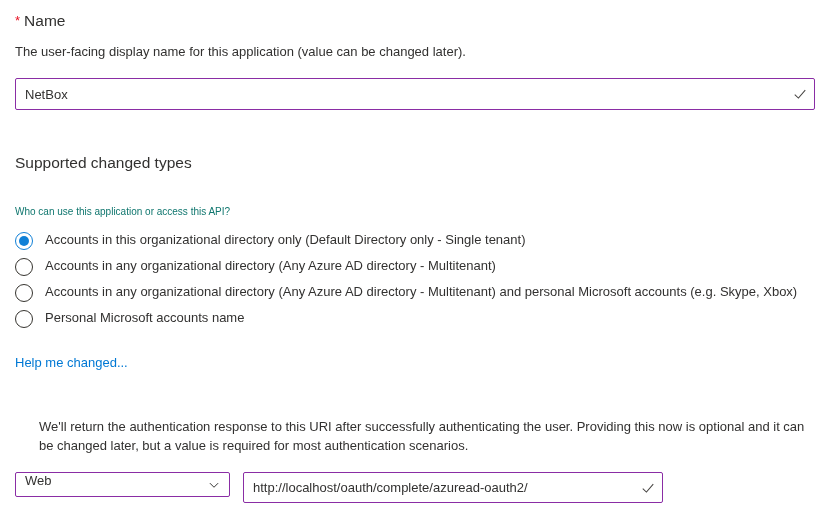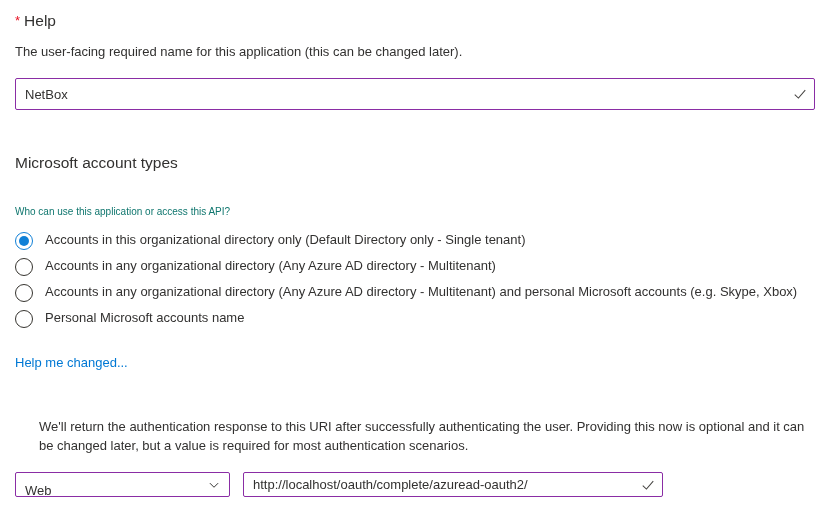--- a/index.html
+++ b/index.html
@@ -99,36 +99,35 @@
   }
   .uri-row { display: flex; margin-top: 17px; gap: 13px; }
   .select-box {
     position: relative;
     width: 215px; height: 25px;
     box-sizing: border-box;
     border: 1px solid #8a2da5;
     border-radius: 2px;
     background: #fff;
     display: flex;
-    align-items: center;
-    padding: 12px 30px 0 9px;
+    padding: 0 30px 0 9px;
     font-size: 13px;
     color: #323130;
     cursor: pointer;
   }
   .chevron-icon {
     position: absolute;
     right: 9px; top: 50%;
     transform: translateY(-50%);
     width: 12px; height: 12px;
     pointer-events: none;
   }
   .uri-input-wrap {
     position: relative;
-    width: 420px; height: 25px;
+    width: 420px; height: 31px;
     box-sizing: border-box;
     border: 1px solid #8a2da5;
     border-radius: 2px;
     background: #fff;
     display: flex;
     align-items: flex-start;
   }
   .uri-input-wrap input {
     flex: 1;
     border: none;
@@ -140,32 +139,32 @@
     padding: 0 26px 0 9px;
     height: 100%;
   }
 </style>
 </head>
 <body>
 
 <div class="page">
 
   <div>
-    <div class="section-title"><span class="required-marker">*</span><span>Help</span></div>
-    <div class="desc">The user-facing required name for this application (this can be changed later).</div>
+    <div class="section-title"><span class="required-marker">*</span><span>Name</span></div>
+    <div class="desc">The user-facing display name for this application (value can be changed later).</div>
     <div class="input-wrap">
       <input type="text" value="NetBox" style="">
       <svg class="check-icon" viewBox="0 0 16 16">
           <path d="M2 8.6 L6.2 12.6 L14 3.6" stroke="#484644" stroke-width="1.2" fill="none"></path>
         </svg>
     </div>
   </div>
 
   <div class="section">
-    <div class="section-title">Microsoft account types</div>
+    <div class="section-title">Supported changed types</div>
     <div class="question">Who can use this application or access this API?</div>
 
     <div class="radio-group">
       <div class="radio-row selected">
         <span class="radio-outer">
             <span class="radio-inner"></span>
           </span>
         <span class="radio-label">Accounts in this organizational directory only (Default Directory only - Single tenant)</span>
       </div>
       <div class="radio-row">

